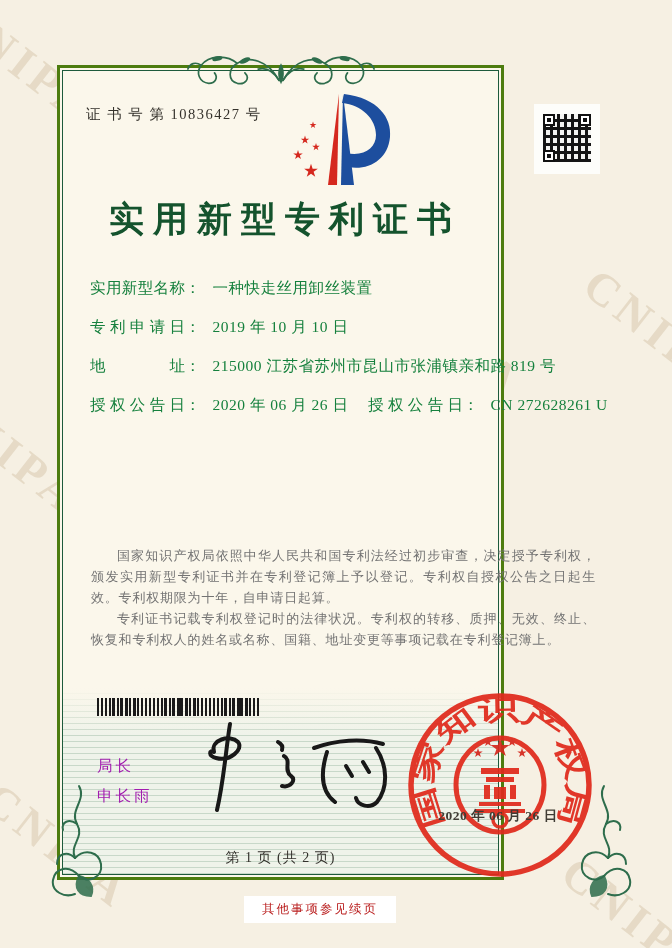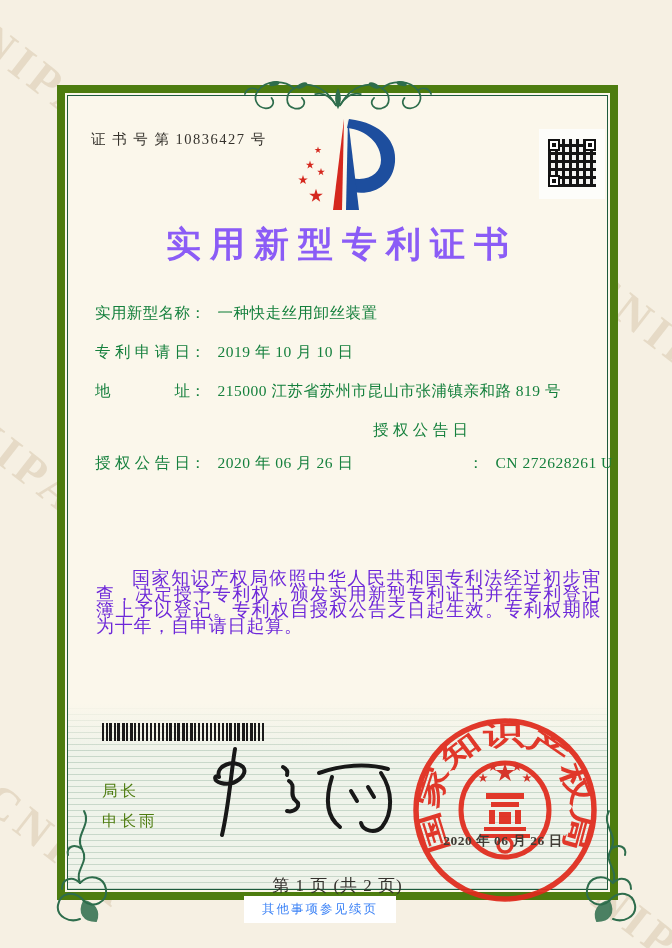--- a/index.html
+++ b/index.html
@@ -10,22 +10,22 @@
   }
   .wm{
     position:absolute;z-index:0;white-space:nowrap;
     font-family:"Liberation Serif",serif;
     font-size:46px;font-weight:bold;letter-spacing:6px;
     color:rgba(193,168,132,.30);
     transform:rotate(38deg);transform-origin:left top;
     user-select:none;
   }
   .frame{
-    position:absolute;left:57px;top:85px;width:561px;height:815px;
-    box-sizing:border-box;border:8px solid #4d7c0f;background:#fbf7eb;z-index:1;
+    position:absolute;left:57px;top:65px;width:447px;height:815px;
+    box-sizing:border-box;border:3px solid #4d7c0f;background:#fbf7eb;z-index:1;
   }
   .frame-inner{position:absolute;inset:2px;border:1px solid #1d5a3c;pointer-events:none;}
   .band{
     position:absolute;left:3px;right:3px;bottom:3px;height:186px;
     background-color:#eff3ea;
     background-image:
       linear-gradient(rgba(251,247,235,1), rgba(251,247,235,0) 48px),
       repeating-linear-gradient(0deg, rgba(146,178,156,.42) 0 1px, rgba(239,243,234,0) 1px 6px);
   }
   .frieze{position:absolute;left:50%;top:-21px;transform:translateX(-50%);z-index:3;}
@@ -38,50 +38,50 @@
     background-image:
       repeating-linear-gradient(90deg,#151515 0 3px,transparent 3px 7px),
       repeating-linear-gradient(0deg,#151515 0 3px,transparent 3px 8px);
     background-color:#f4f4f2;}
   .finder{position:absolute;width:12px;height:12px;background:#fff;border:2.5px solid #111;box-sizing:border-box;}
   .finder::after{content:'';position:absolute;inset:2px;background:#111;}
   .f-tl{left:0;top:0}.f-tr{right:0;top:0}.f-bl{left:0;bottom:0}
   .logo{position:absolute;left:226px;top:22px;z-index:2;}
   .title{
     position:absolute;left:0;right:0;top:128px;text-align:center;
-    font-size:35px;font-weight:bold;color:#8b5cf6;letter-spacing:9px;text-indent:9px;
+    font-size:35px;font-weight:bold;color:#14532d;letter-spacing:9px;text-indent:9px;
   }
   .fields{position:absolute;left:30px;top:209px;right:26px;font-size:15.5px;color:#15803d;}
   .frow{margin-bottom:17px;line-height:22px;white-space:nowrap;}
   .lbl{display:inline-block;width:95px;text-align:justify;text-align-last:justify;vertical-align:top;}
   .colon{display:inline-block;}
   .val{padding-left:12px;letter-spacing:.5px;}
-  .frow-last .pair1{display:inline-block;width:278px;margin-top:33px;}
+  .frow-last .pair1{display:inline-block;width:278px;}
   .paras{
     position:absolute;left:31px;top:477px;width:505px;
-    font-size:18px;line-height:16px;color:#6d28d9;text-align:justify;letter-spacing:.8px;
+    font-size:13px;line-height:21px;color:#737373;text-align:justify;letter-spacing:.8px;
   }
   .paras p{margin:0;text-indent:2em;}
   .barcode{
     position:absolute;left:37px;top:630px;width:163px;height:18px;z-index:3;
     background-image:
       repeating-linear-gradient(90deg,#1a1a1a 0 2px,transparent 2px 4px),
       repeating-linear-gradient(90deg,#1a1a1a 0 1px,transparent 1px 7.5px);
   }
-  .director{position:absolute;left:37px;top:683px;z-index:3;font-size:15.5px;color:#4d7c0f;letter-spacing:3px;line-height:30px;}
+  .director{position:absolute;left:37px;top:683px;z-index:3;font-size:15.5px;color:#a21caf;letter-spacing:3px;line-height:30px;}
   .sig{position:absolute;left:126px;top:650px;z-index:3;}
   .seal{position:absolute;left:345px;top:622px;width:190px;height:190px;z-index:5;opacity:.93;}
   .seal-date{
     position:absolute;left:363px;top:739px;width:150px;text-align:center;z-index:6;
     font-size:13.5px;color:#403c35;letter-spacing:.5px;font-weight:bold;
   }
-  .pageno{position:absolute;left:0;right:0;top:781px;text-align:center;font-size:17px;color:#33312c;letter-spacing:1px;z-index:3;}
+  .pageno{position:absolute;left:0;right:0;top:781px;text-align:center;font-size:14px;color:#33312c;letter-spacing:1px;z-index:3;}
   .footer-note{
     position:absolute;left:320px;top:896px;transform:translateX(-50%);z-index:6;
-    background:#ffffff;padding:5px 18px;font-size:12.5px;color:#3b82f6;letter-spacing:2px;white-space:nowrap;
+    background:#ffffff;padding:5px 18px;font-size:12.5px;color:#b91c1c;letter-spacing:2px;white-space:nowrap;
   }
 </style>
 </head>
 <body>
 
 <span class="wm" style="left:-30px;top:-12px">CNIPA</span>
 <span class="wm" style="left:388px;top:108px">CNIPA</span>
 <span class="wm" style="left:398px;top:262px">CNIPA</span>
 <span class="wm" style="left:-44px;top:378px">CNIPA</span>
 <span class="wm" style="left:606px;top:258px">CNIPA</span>
@@ -165,20 +165,21 @@
     <div class="frow">
       <span class="lbl">地址</span><span class="colon">：</span><span class="val">215000 江苏省苏州市昆山市张浦镇亲和路 819 号</span>
     </div>
     <div class="frow frow-last">
       <span class="pair1"><span class="lbl">授权公告日</span><span class="colon">：</span><span class="val">2020 年 06 月 26 日</span></span><span class="lbl">授权公告日</span><span class="colon">：</span><span class="val">CN 272628261 U</span>
     </div>
   </div>
 
   <div class="paras">
     <p>国家知识产权局依照中华人民共和国专利法经过初步审查，决定授予专利权，颁发实用新型专利证书并在专利登记簿上予以登记。专利权自授权公告之日起生效。专利权期限为十年，自申请日起算。</p>
+    <p>专利证书记载专利权登记时的法律状况。专利权的转移、质押、无效、终止、恢复和专利权人的姓名或名称、国籍、地址变更等事项记载在专利登记簿上。</p>
   </div>
 
   <div class="barcode"></div>
 
   <div class="director">
     <div>局长</div>
     <div>申长雨</div>
   </div>
 
   <svg class="sig" width="230" height="100" viewBox="0 0 230 100">

